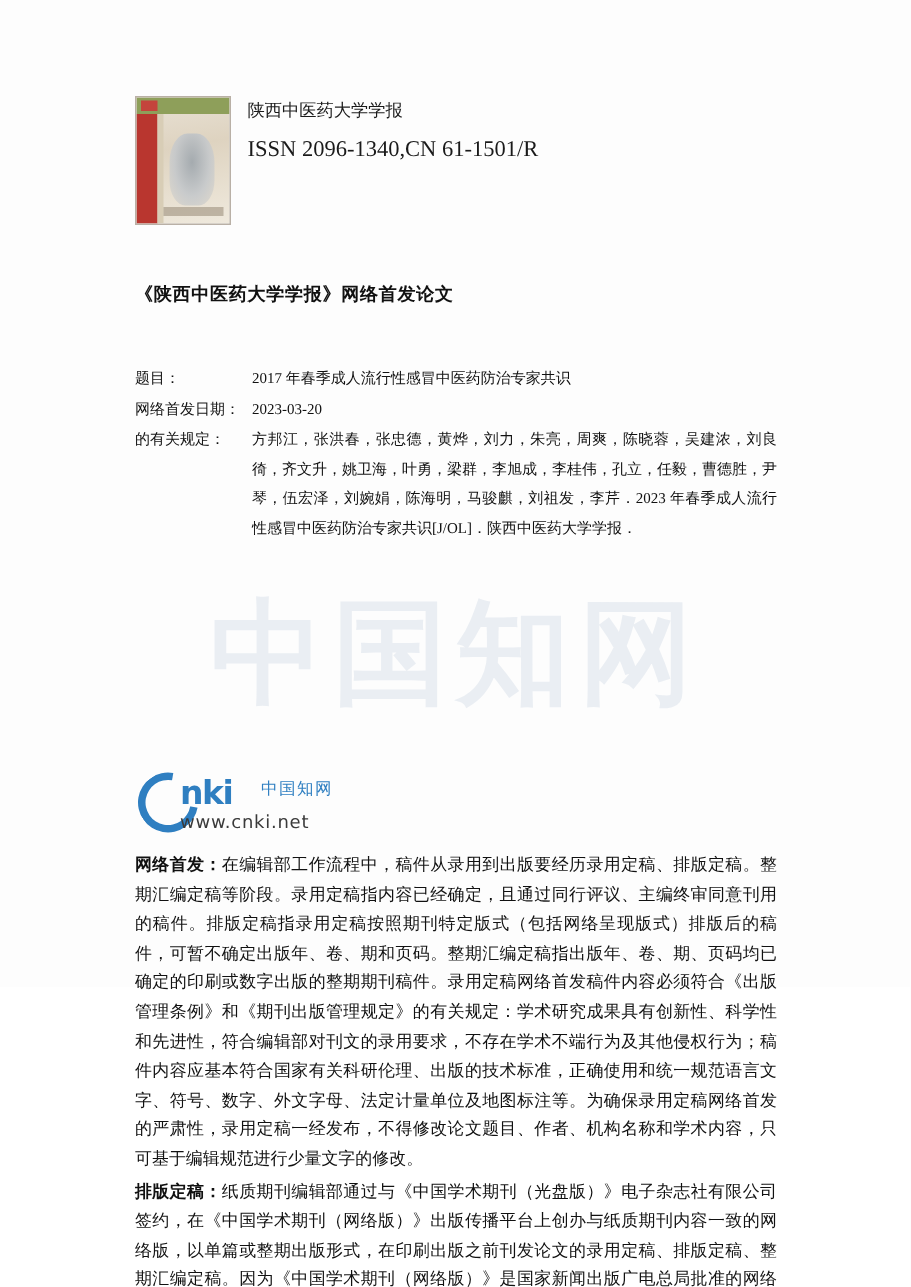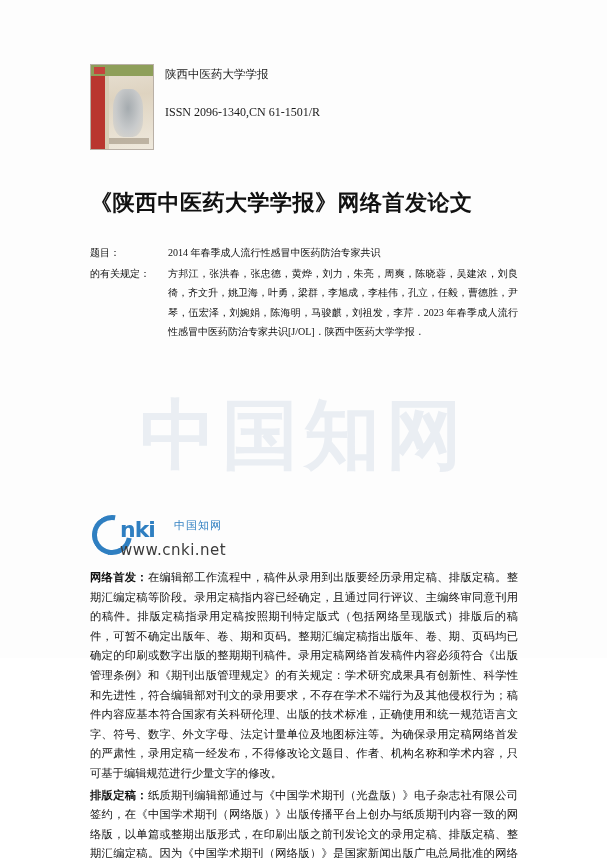--- a/index.html
+++ b/index.html
@@ -92,34 +92,34 @@
     color: #1a1a1a;
   }
   .hdr-line2 {
     font-size: 11.5px;
     line-height: 18px;
     font-style: italic;
     font-family: "Liberation Serif", "DejaVu Serif", serif;
     color: #1a1a1a;
   }
   .hdr-line3 {
-    font-size: 12px;
+    font-size: 15px;
     line-height: 18px;
-    margin-top: 20px;
+    margin-top: 8px;
     color: #1a1a1a;
     font-family: "Liberation Serif", "DejaVu Serif", serif;
   }
 
   
   .doc-title {
     position: absolute;
     left: 90px;
     top: 188px;
     width: 440px;
-    font-size: 22px;
+    font-size: 12px;
     font-weight: bold;
     letter-spacing: .5px;
     color: #111;
   }
 
   
   .meta {
     position: absolute;
     left: 90px;
     top: 243px;
@@ -193,21 +193,21 @@
     position: absolute;
     left: 82px; top: 5px;
     font-size: 11px;
     color: #2f7fc1;
     font-family: "Liberation Sans", sans-serif;
     letter-spacing: 1px;
   }
   .cnki .url {
     position: absolute;
     left: 28px; top: 28px;
-    font-size: 15px;
+    font-size: 12px;
     color: #3a3a3a;
     font-family: "DejaVu Sans", sans-serif;
     letter-spacing: .5px;
   }
 
   
   .body-block {
     position: absolute;
     left: 90px;
     top: 568px;
@@ -249,21 +249,25 @@
       <div class="hdr-line1">陕西中医药大学学报</div>
       <div class="hdr-line3">ISSN 2096-1340,CN 61-1501/R</div>
     </div>
   </div>
 
   <div class="doc-title">《陕西中医药大学学报》网络首发论文</div>
 
   <div class="meta">
     <div class="meta-row">
       <div class="meta-label">题目：</div>
-      <div class="meta-value">2014 年春季成人流行性感冒中医药防治专家共识</div>
+      <div class="meta-value">2017 年春季成人流行性感冒中医药防治专家共识</div>
+    </div>
+    <div class="meta-row">
+      <div class="meta-label">网络首发日期：</div>
+      <div class="meta-value">2023-03-20</div>
     </div>
     <div class="meta-row cite">
       <div class="meta-label">的有关规定：</div>
       <div class="meta-value">方邦江，张洪春，张忠德，黄烨，刘力，朱亮，周爽，陈晓蓉，吴建浓，刘良徛，齐文升，姚卫海，叶勇，梁群，李旭成，李桂伟，孔立，任毅，曹德胜，尹琴，伍宏泽，刘婉娟，陈海明，马骏麒，刘祖发，李芹．2023 年春季成人流行性感冒中医药防治专家共识[J/OL]．陕西中医药大学学报．</div>
     </div>
   </div>
 
   <div class="watermark">中国知网</div>
 
   <div class="cnki">

